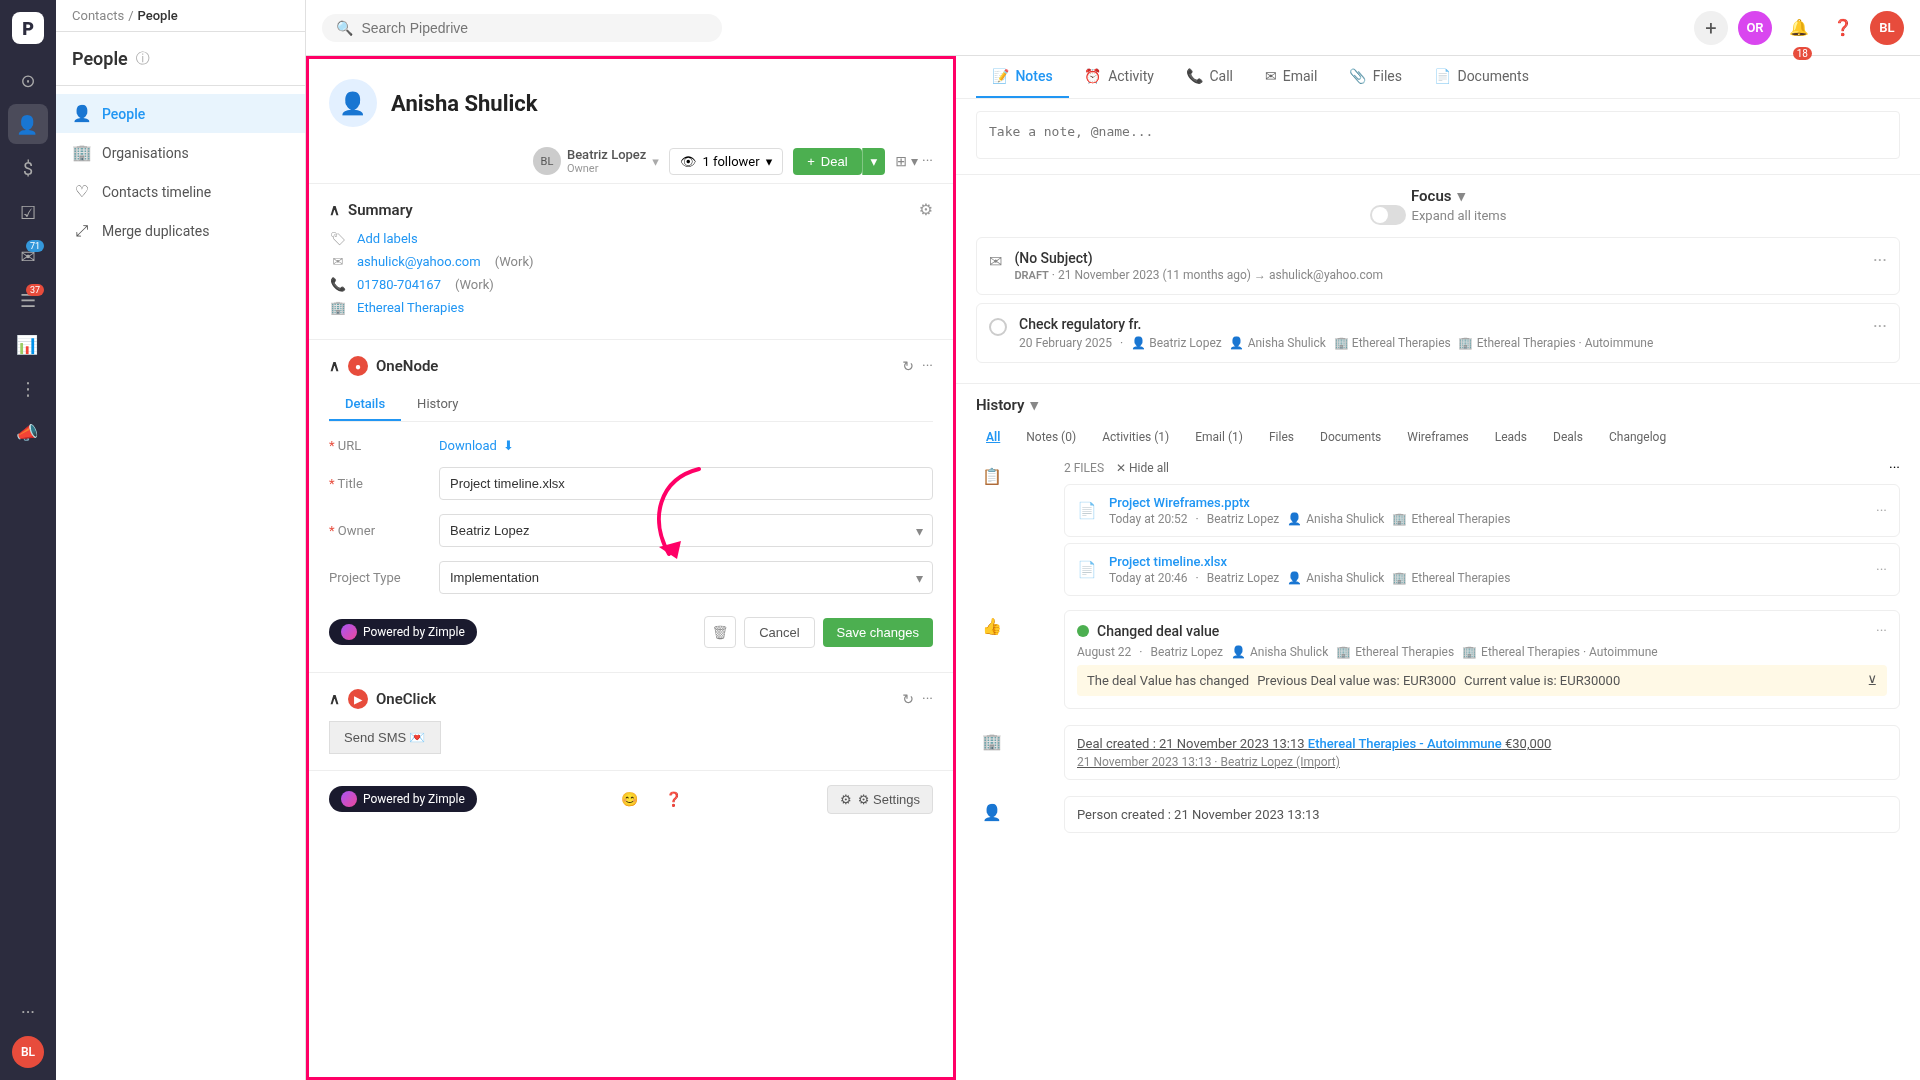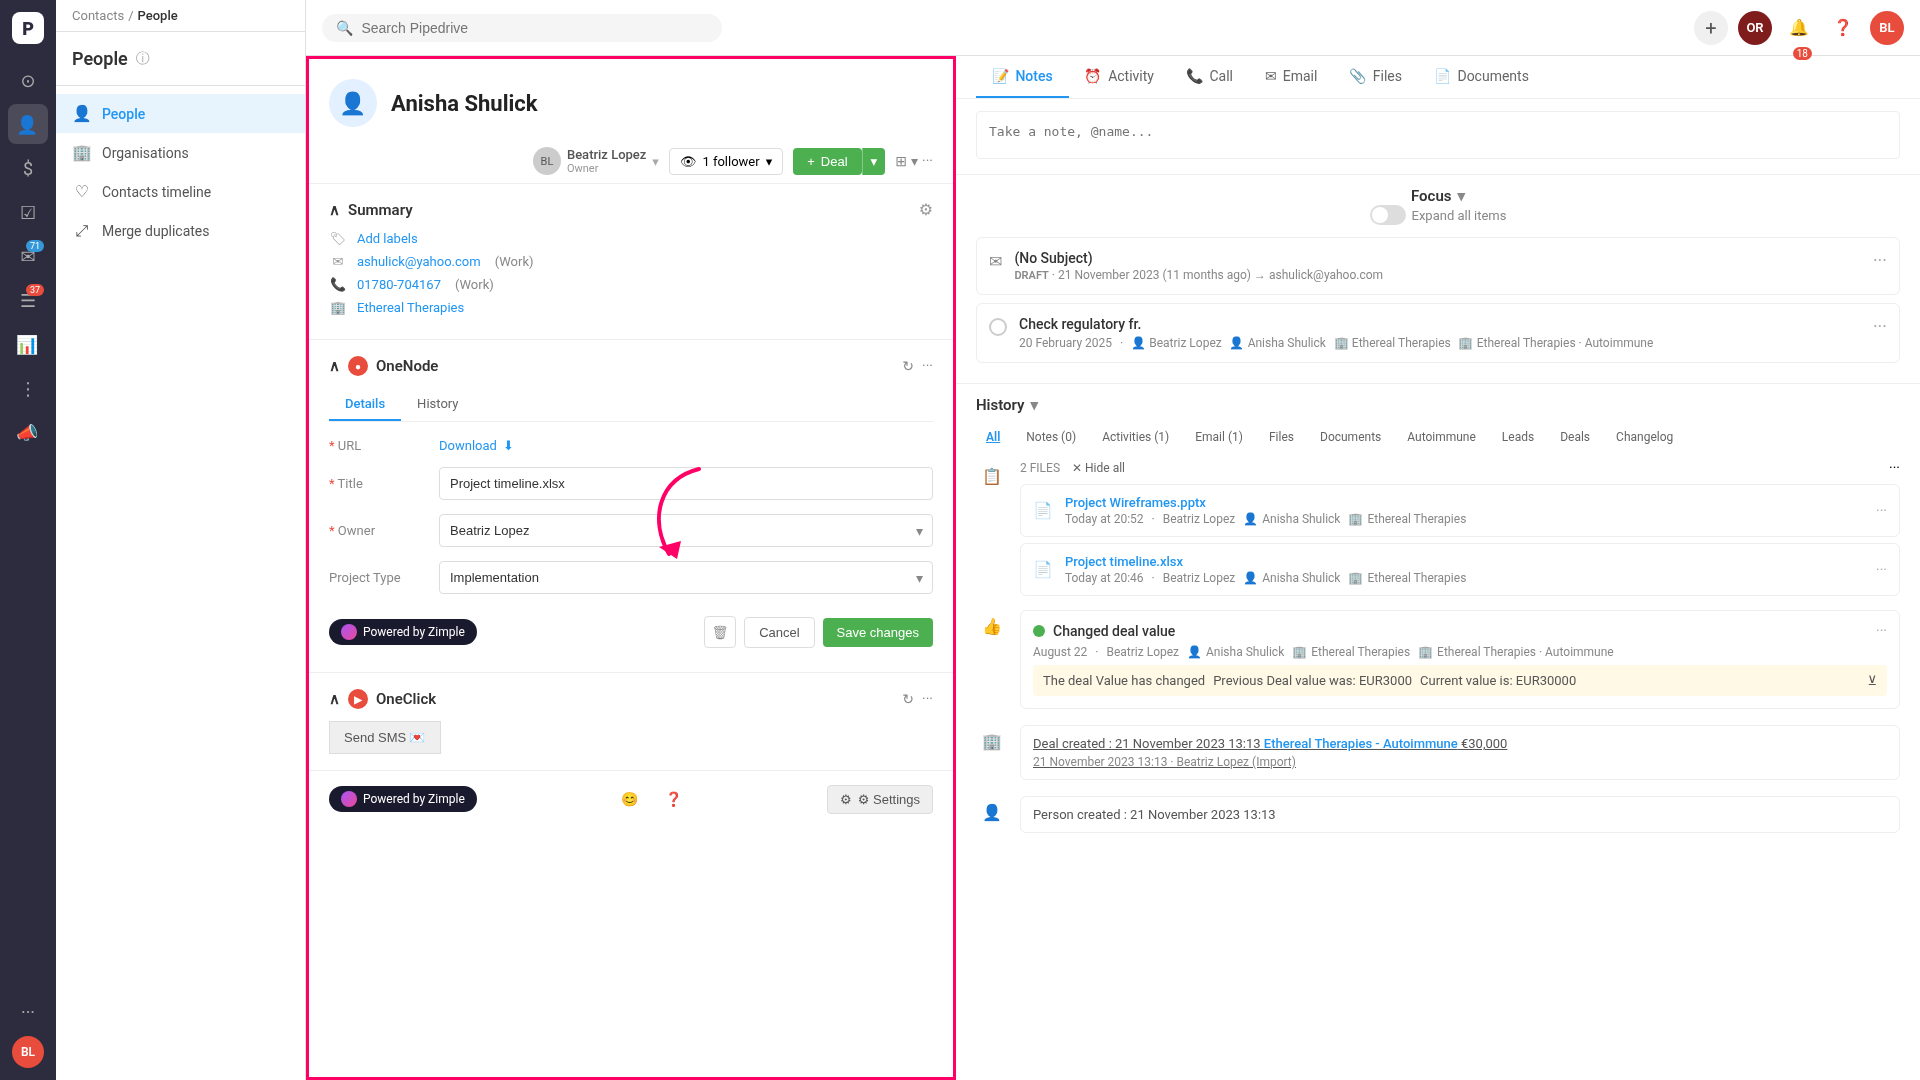--- a/index.html
+++ b/index.html
@@ -162,21 +162,21 @@
     .deal-value-row { background: #fff9e6; padding: 8px 10px; border-radius: 4px; font-size: 13px; color: #555; display: flex; gap: 8px; flex-wrap: wrap; margin-top: 6px; }
     .deal-created { font-size: 13px; color: #555; padding: 10px 12px; border: 1px solid #eee; border-radius: 6px; margin-bottom: 8px; text-decoration: underline; }
     .deal-created-link { color: #2196f3; text-decoration: none; font-weight: 500; }
     .deal-created-meta { font-size: 12px; color: #888; margin-top: 4px; }
 
     
     .person-created { padding: 10px 12px; border: 1px solid #eee; border-radius: 6px; font-size: 13px; color: #555; }
 
     .history-item-row { display: flex; gap: 12px; align-items: flex-start; margin-bottom: 8px; }
     .history-item-icon { width: 32px; height: 32px; display: flex; align-items: center; justify-content: center; color: #888; flex-shrink: 0; font-size: 16px; }
-    .history-item-content { flex: 1; }
+    .history-item-content { flex: 1; margin-left: 44px; }
 
     .icon-gear { cursor: pointer; color: #999; font-size: 16px; }
   </style>
 </head>
 <body>
 
 <div class="sidebar">
   <div class="sidebar-logo" style="background:#fff;border-radius:8px;display:flex;align-items:center;justify-content:center;font-weight:900;font-size:18px;color:#2c2c3e;">P</div>
   <div class="sidebar-icon">⊙</div>
   <div class="sidebar-icon active" style="background:rgba(255,255,255,0.15);">👤</div>
@@ -230,21 +230,21 @@
 
 <div class="main-content">
 
   <div class="topbar">
     <div class="search-bar">
       <span style="color:#999;">🔍</span>
       <input type="text" placeholder="Search Pipedrive" style="">
     </div>
     <div class="topbar-right">
       <div class="topbar-icon" style="background:#f0f0f0;border-radius:50%;font-size:20px;color:#555;">+</div>
-      <div class="avatar-circle" style="background:#7f1d1d;">OR</div>
+      <div class="avatar-circle" style="background:#d946ef;">OR</div>
       <div class="topbar-icon" style="position:relative;">
         🔔
         <span style="position:absolute;top:4px;right:4px;background:#e74c3c;color:white;border-radius:8px;font-size:10px;padding:1px 4px;margin-top:32px;">18</span>
       </div>
       <div class="topbar-icon">❓</div>
       <div class="avatar-circle" style="background:#e74c3c;">BL</div>
     </div>
   </div>
 
   <div class="content-area">
@@ -520,21 +520,21 @@
           </div>
         </div>
 
         <div class="filter-tabs">
           <span class="filter-tab active">All</span>
           <span class="filter-tab">Notes (0)</span>
           <span class="filter-tab">Activities (1)</span>
           <span class="filter-tab">Email (1)</span>
           <span class="filter-tab">Files</span>
           <span class="filter-tab">Documents</span>
-          <span class="filter-tab">Autoimmune</span>
+          <span class="filter-tab">Wireframes</span>
           <span class="filter-tab">Leads</span>
           <span class="filter-tab">Deals</span>
           <span class="filter-tab">Changelog</span>
         </div>
 
         <div class="history-item-row">
           <div class="history-item-icon">📋</div>
           <div class="history-item-content">
             <div style="display:flex;align-items:center;gap:12px;margin-bottom:8px;">
               <span class="files-count">2 FILES</span>

